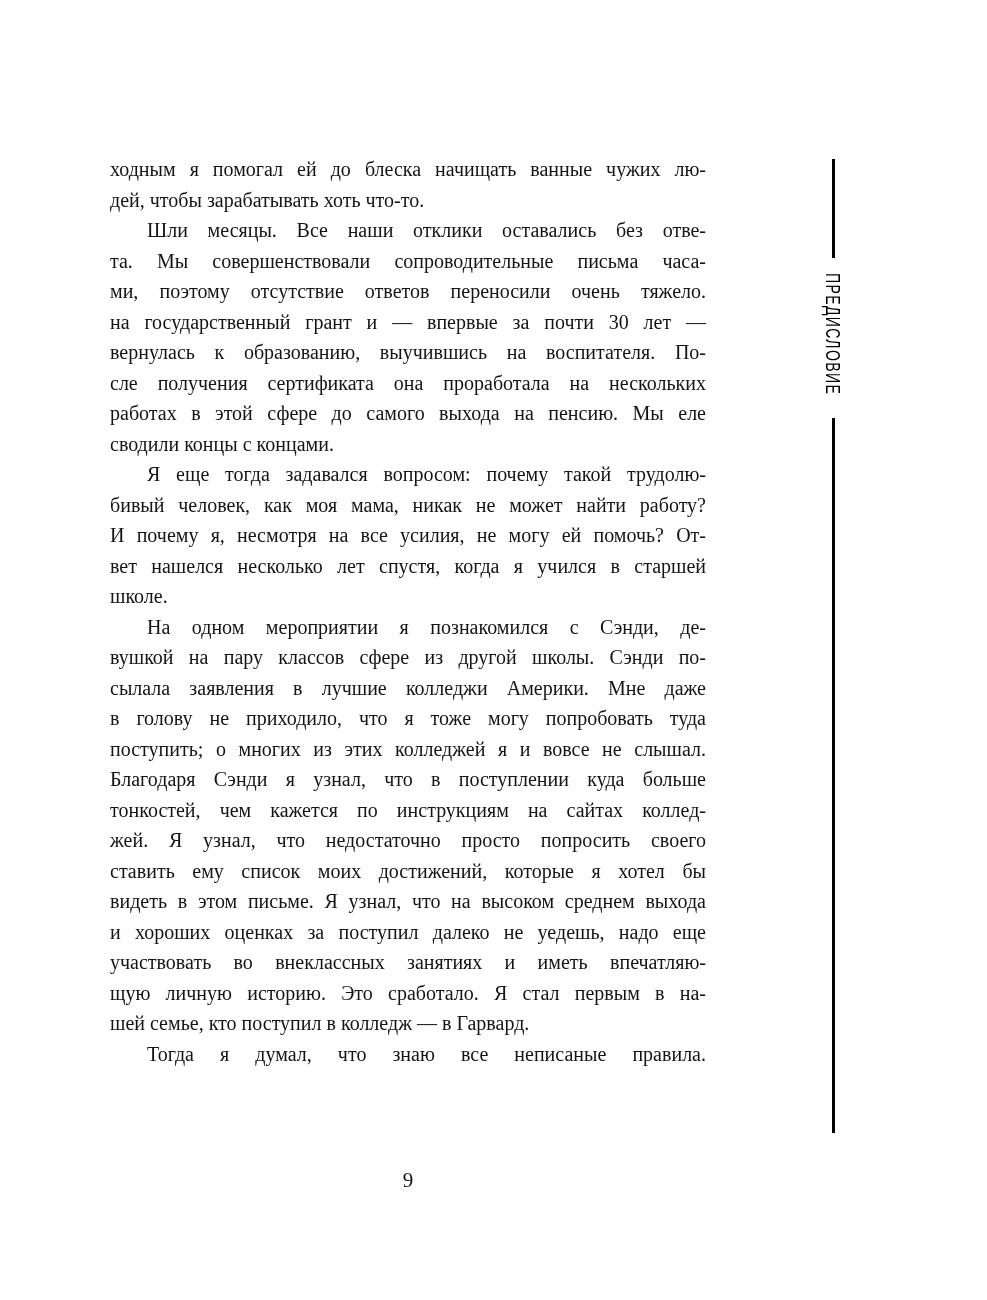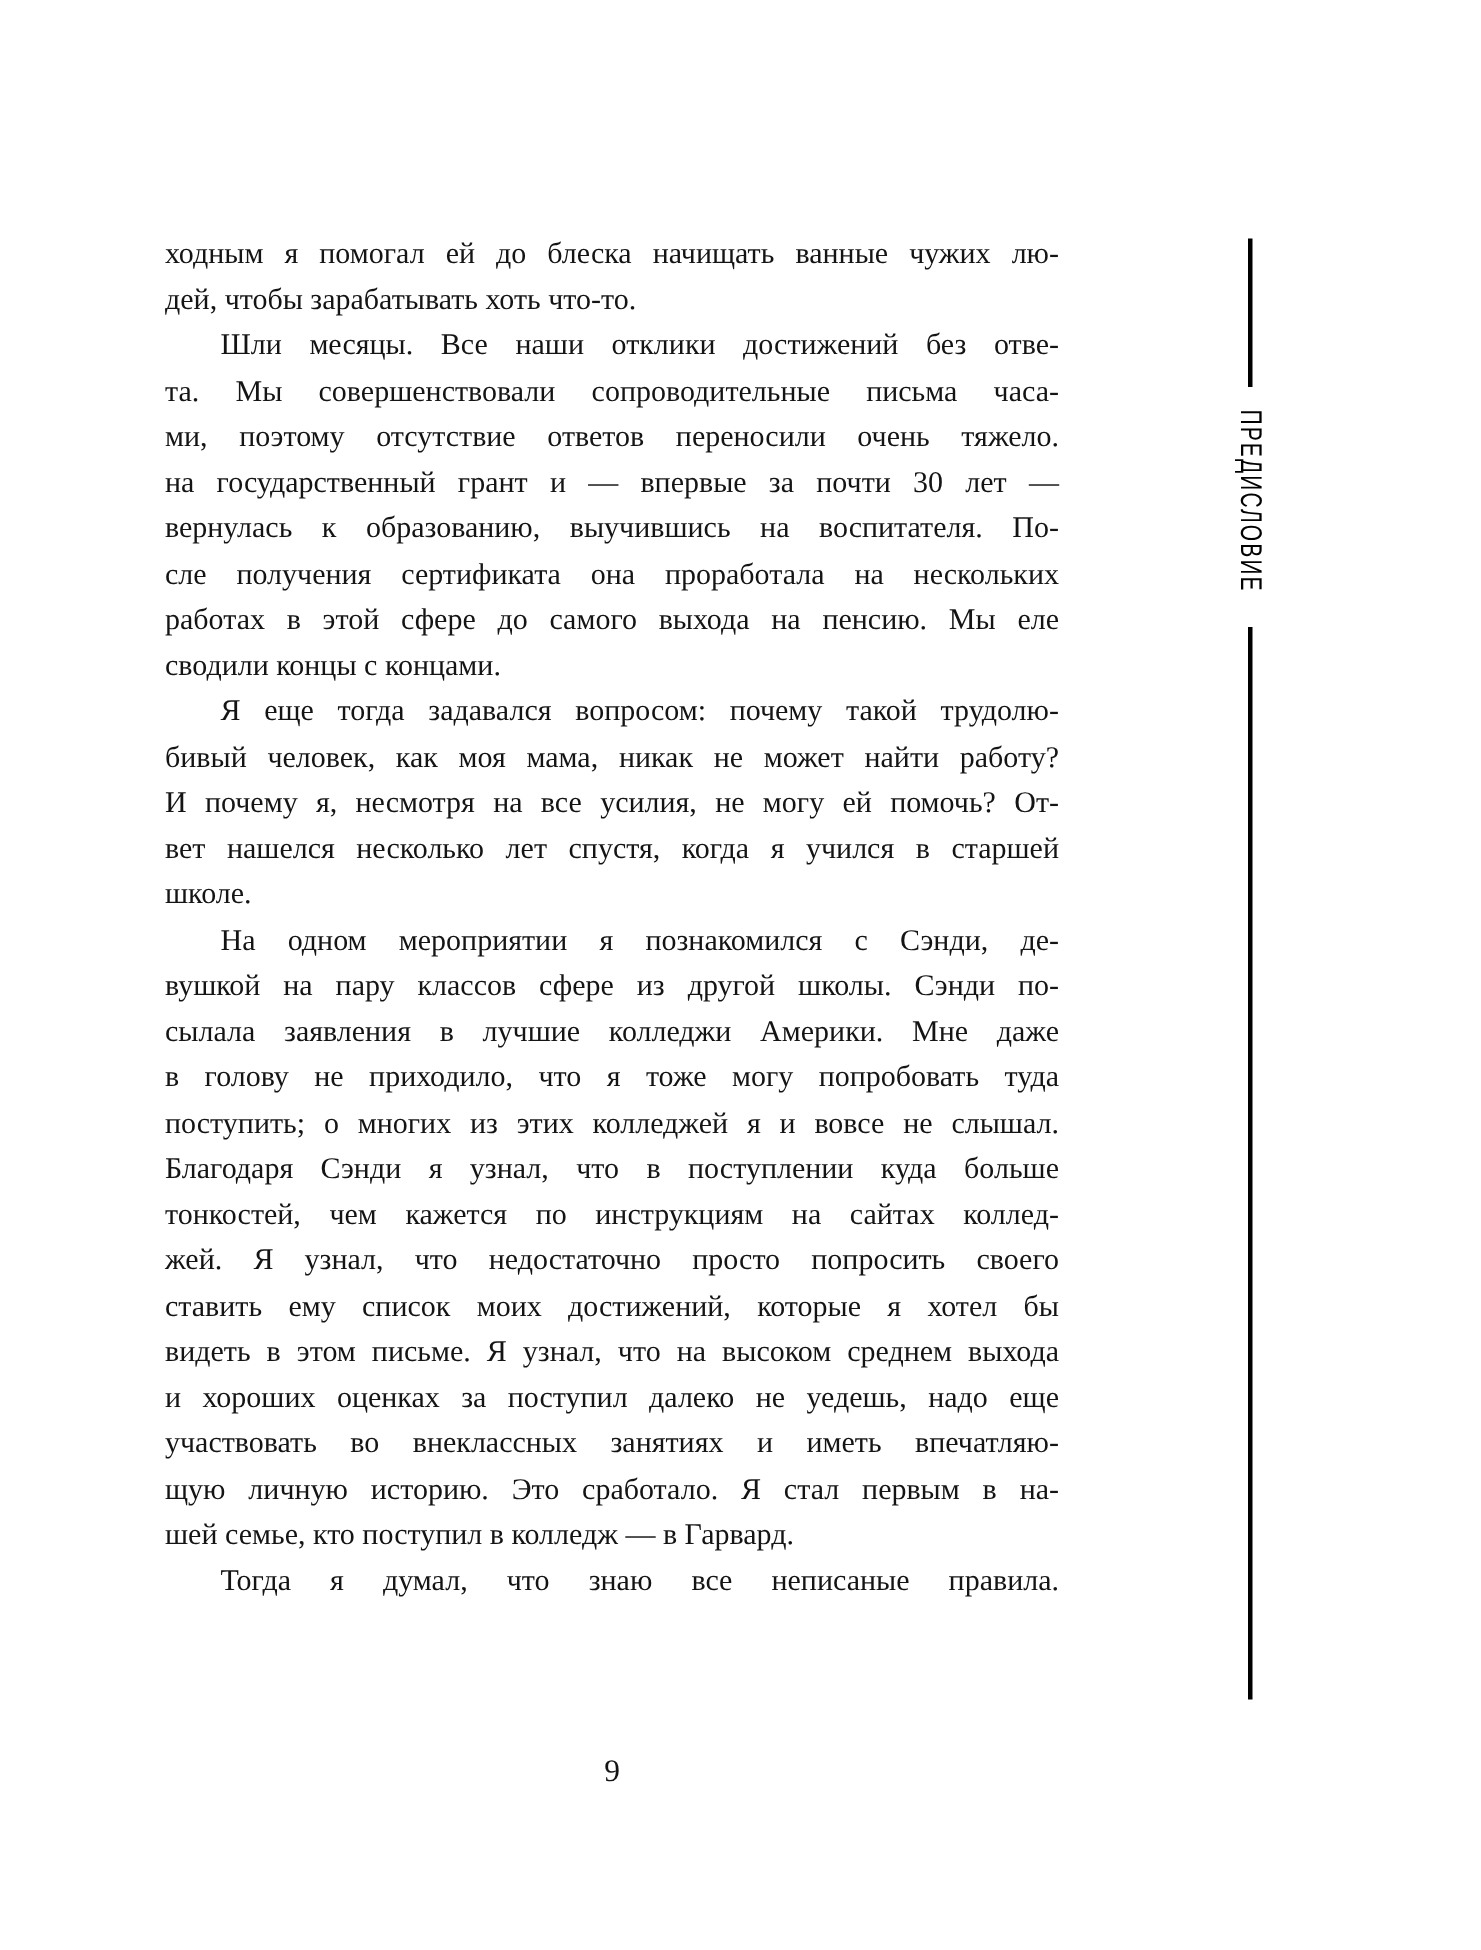--- a/index.html
+++ b/index.html
@@ -82,21 +82,21 @@
 <body>
 
 <div class="page">
 
   <main class="text-block">
       <div class="paragraph">
         <div class="line">ходным я помогал ей до блеска начищать ванные чужих лю-</div>
         <div class="line para-end">дей, чтобы зарабатывать хоть что-то.</div>
       </div>
       <div class="paragraph">
-        <div class="line indent">Шли месяцы. Все наши отклики достижений без отве-</div>
+        <div class="line indent">Шли месяцы. Все наши отклики оставались без отве-</div>
         <div class="line">та. Мы совершенствовали сопроводительные письма часа-</div>
         <div class="line">ми, поэтому отсутствие ответов переносили очень тяжело.</div>
         <div class="line">на государственный грант и — впервые за почти 30 лет —</div>
         <div class="line">вернулась к образованию, выучившись на воспитателя. По-</div>
         <div class="line">сле получения сертификата она проработала на нескольких</div>
         <div class="line">работах в этой сфере до самого выхода на пенсию. Мы еле</div>
         <div class="line para-end">сводили концы с концами.</div>
       </div>
       <div class="paragraph">
         <div class="line indent">Я еще тогда задавался вопросом: почему такой трудолю-</div>

